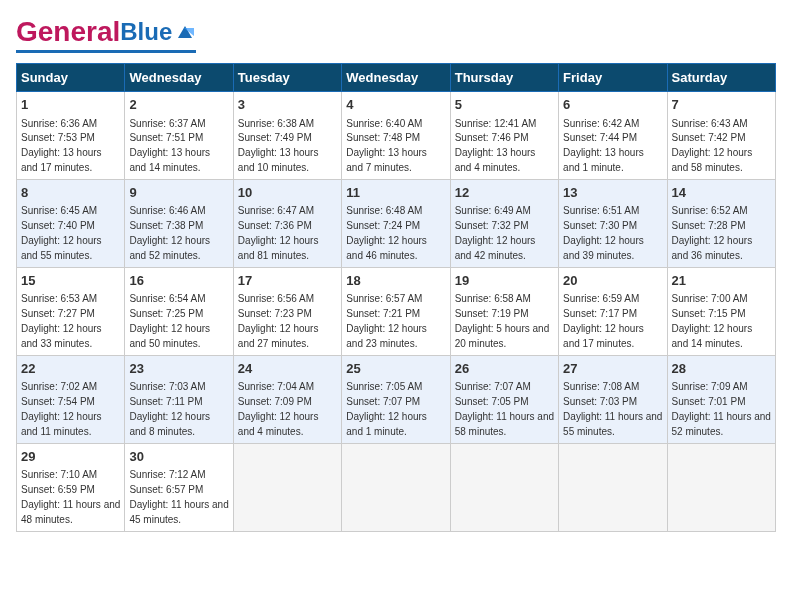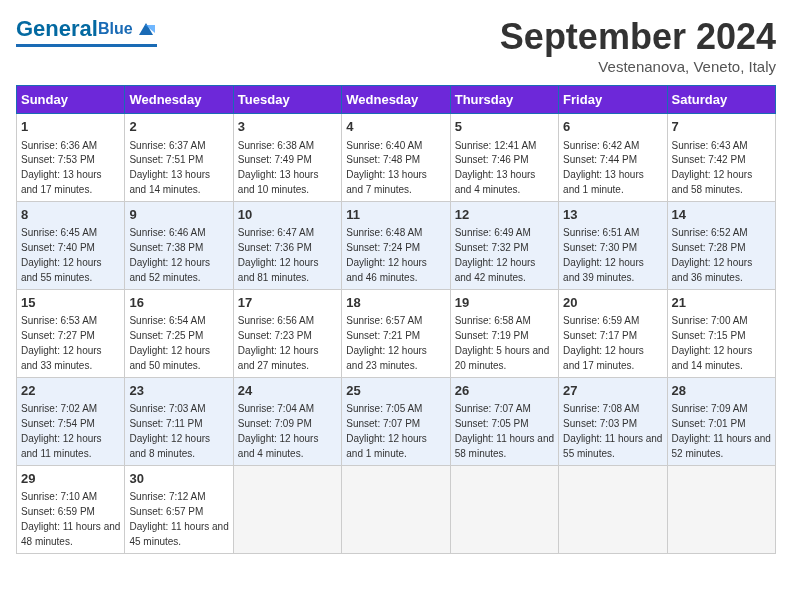--- a/index.html
+++ b/index.html
@@ -32,21 +32,21 @@
     .subtitle {
       font-size: 15px;
       color: #555;
     }
     table {
       width: 100%;
       border-collapse: collapse;
       font-size: 11px;
     }
     thead tr th {
-      background: #6d28d9;
+      background: #0c4a6e;
       color: #fff;
       padding: 6px 4px;
       text-align: left;
       font-size: 13px;
       font-weight: bold;
       border: 1px solid #1a6bb5;
     }
     tbody tr td {
       vertical-align: top;
       padding: 4px 4px;
@@ -75,33 +75,29 @@
       font-size: 10px;
       color: #333;
     }
   </style>
 </head>
 <body>
 
 <div class="header">
   <div class="logo">
     <div style="display:flex;align-items:center;">
-      <span style="font-size:22px;font-weight:bold;color:#0369a1;">General</span>
-      <span style="font-size:16px;font-weight:bold;color:#1a6bb5;">Blue</span>
+      <span style="font-size:28px;font-weight:bold;color:#be185d;">General</span>
+      <span style="font-size:24px;font-weight:bold;color:#1a6bb5;">Blue</span>
 
       <svg width="22" height="22" viewBox="0 0 22 22" style="margin-left:2px;margin-top:-2px;">
         <polygon points="4,18 18,18 11,6" fill="#1a6bb5"></polygon>
         <polygon points="10,8 20,8 20,16" fill="#3399ff" opacity="0.7"></polygon>
       </svg>
     </div>
     <div style="width:100%;height:3px;background:#1a6bb5;margin-top:2px;"></div>
-  </div>
-  <div class="title-area">
-    <div class="month-title">September 2024</div>
-    <div class="subtitle">Vestenanova, Veneto, Italy</div>
   </div>
 </div>
 
 <table>
   <thead>
     <tr id="header-row">
     <th>Sunday</th>
         <th>Wednesday</th>
         <th>Tuesday</th>
         <th>Wednesday</th>

